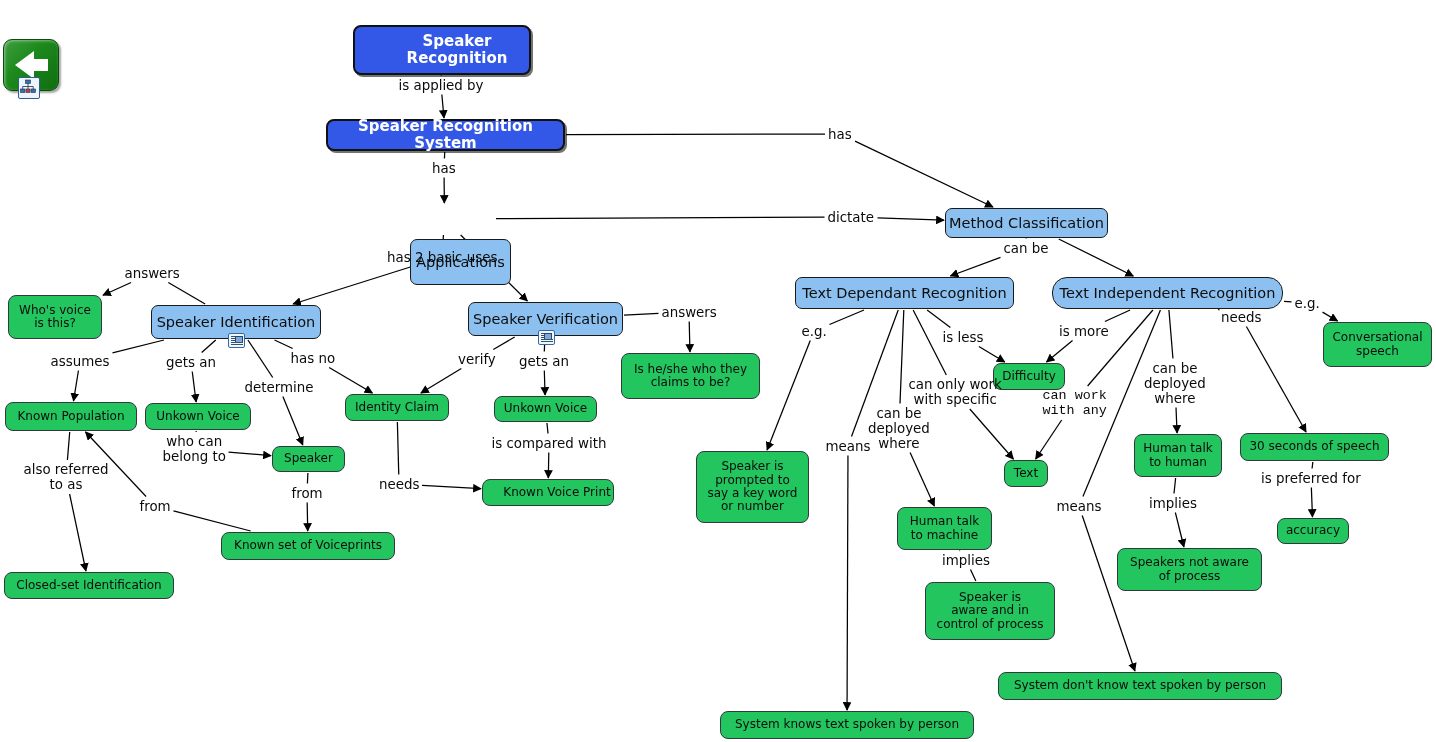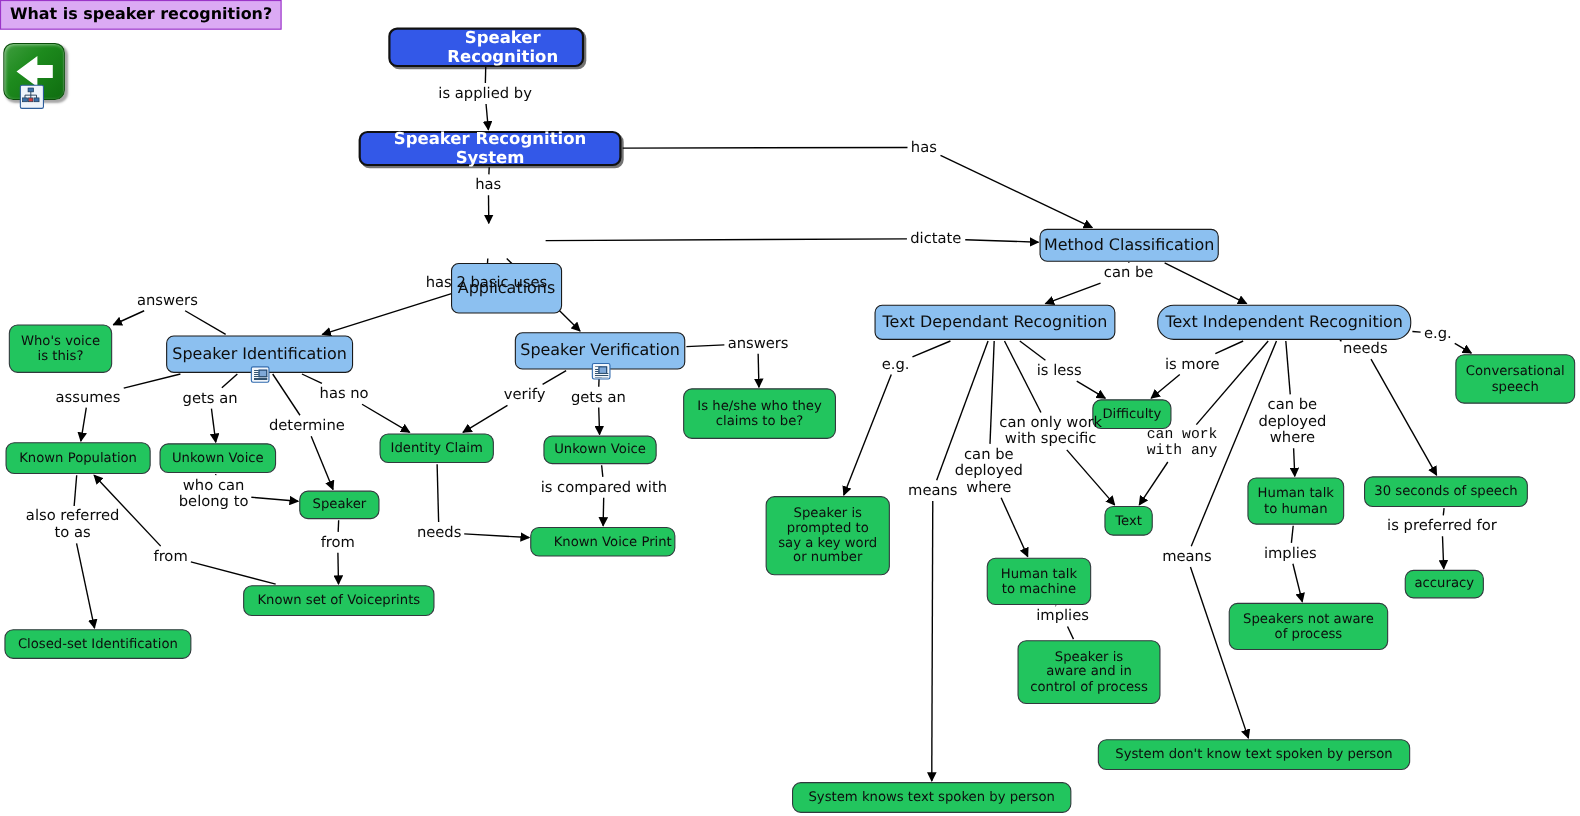--- a/index.html
+++ b/index.html
@@ -213,39 +213,38 @@
         <line x1="1322.5" y1="312.1241134751773" x2="1337.578313253012" y2="321" marker-end="url(#arrow)"></line>
         <line x1="959.8571428571429" y1="551" x2="959.515873015873" y2="550.5"></line>
         <line x1="970.4705882352941" y1="569.5" x2="975.8823529411765" y2="581"></line>
         <line x1="1175.6315789473683" y1="478" x2="1174" y2="493.5"></line>
         <line x1="1175.357142857143" y1="512.5" x2="1183.9172932330828" y2="547" marker-end="url(#arrow)"></line>
         <line x1="1312.8064516129032" y1="462" x2="1312.0725806451612" y2="468.5"></line>
         <line x1="1311.3584905660377" y1="487.5" x2="1312.4716981132076" y2="517" marker-end="url(#arrow)"></line>
       </g>
   </svg>
 
-  <div id="title-bar">What is speaker recognition?</div>
 
   <div id="back-button">
     <svg width="54" height="50" viewBox="0 0 54 50">
       <path d="M30 11 L30 19 L44 19 L44 31 L30 31 L30 39 L11 25 Z" fill="#ffffff"></path>
     </svg>
   </div>
   <div id="back-badge">
     <svg width="18" height="18" viewBox="0 0 18 18">
       <rect x="6.5" y="2" width="5" height="3.5" fill="#3a6ea8" stroke="#16324f" stroke-width="0.6"></rect>
       <rect x="1.5" y="11" width="4.5" height="3.5" fill="#3a6ea8" stroke="#16324f" stroke-width="0.6"></rect>
       <rect x="7" y="11" width="4" height="3.5" fill="#d03c3c" stroke="#16324f" stroke-width="0.6"></rect>
       <rect x="12" y="11" width="4.5" height="3.5" fill="#3a6ea8" stroke="#16324f" stroke-width="0.6"></rect>
       <path d="M9 5.5 L9 8.5 M3.7 11 L3.7 8.5 L14.2 8.5 L14.2 11 M9 8.5 L9 11" stroke="#16324f" stroke-width="0.8" fill="none"></path>
     </svg>
   </div>
 
   <div id="nodes-layer">
-      <div class="node root" style="left: 353px; top: 25px; width: 178px; height: 36px; padding-left: 30px;"><span>Speaker Recognition</span></div>
+      <div class="node root" style="left: 353px; top: 25px; width: 178px; height: 50px; padding-left: 30px;"><span>Speaker Recognition</span></div>
       <div class="node root" style="left: 326px; top: 119px; width: 239px; height: 32px;"><span>Speaker Recognition System</span></div>
       <div class="node concept" style="left: 410px; top: 204px; width: 101px; height: 46px; margin-top: 35px;"><span>Applications</span></div>
       <div class="node concept" style="left: 945px; top: 208px; width: 163px; height: 30px;"><span>Method Classification</span></div>
       <div class="node concept" style="left: 151px; top: 305px; width: 170px; height: 34px;"><span>Speaker Identification</span></div>
       <div class="res-badge" style="left: 228px; top: 333px;">
         <span class="lines"></span>
         <span class="pic"></span>
         <span class="lines2"></span>
       </div>
       <div class="node concept" style="left: 468px; top: 302px; width: 155px; height: 34px;"><span>Speaker Verification</span></div>

